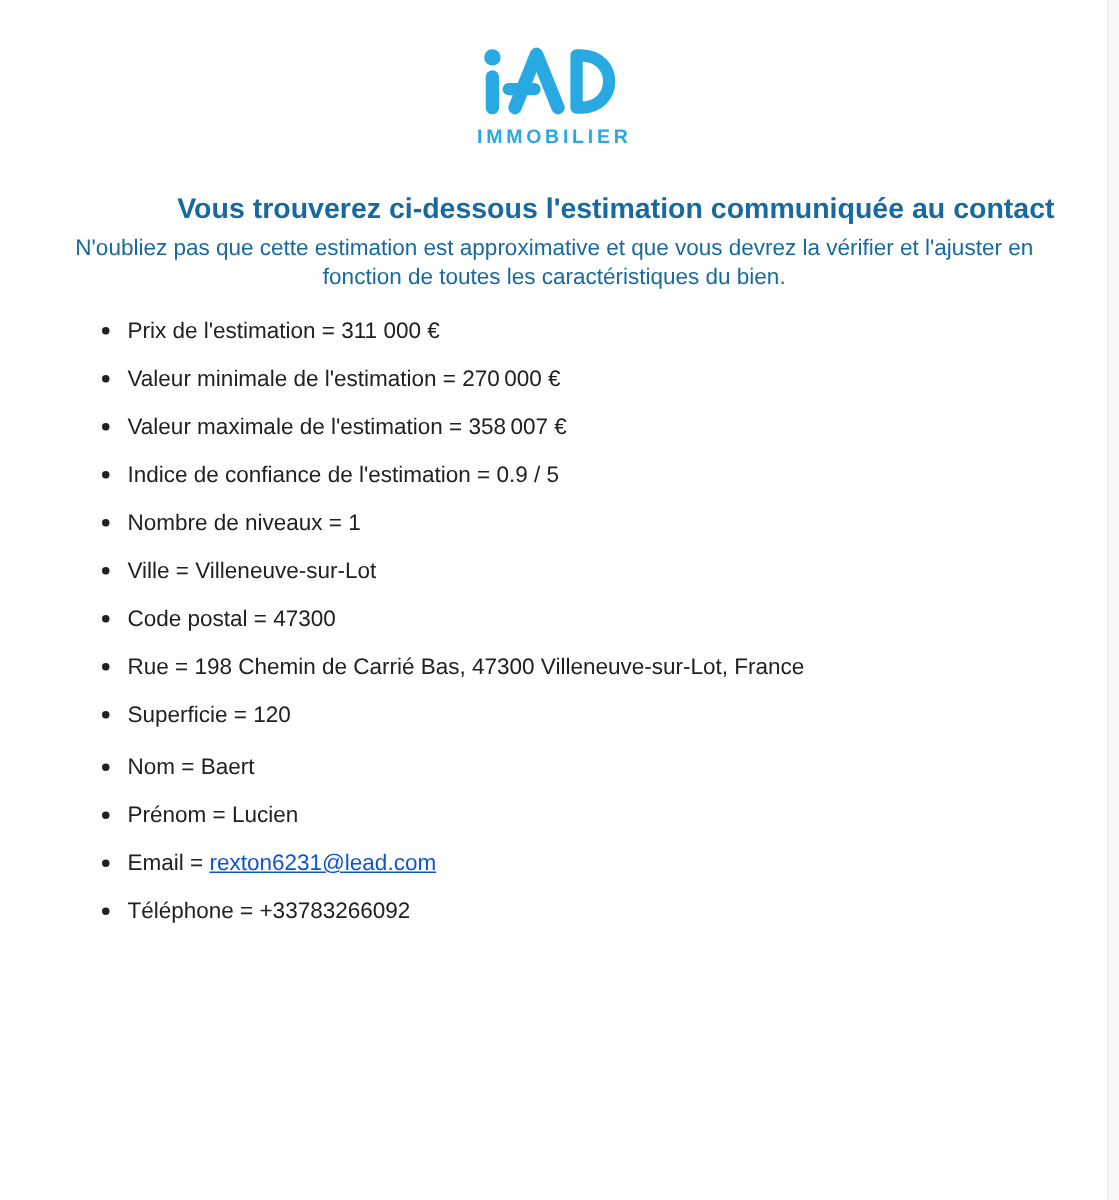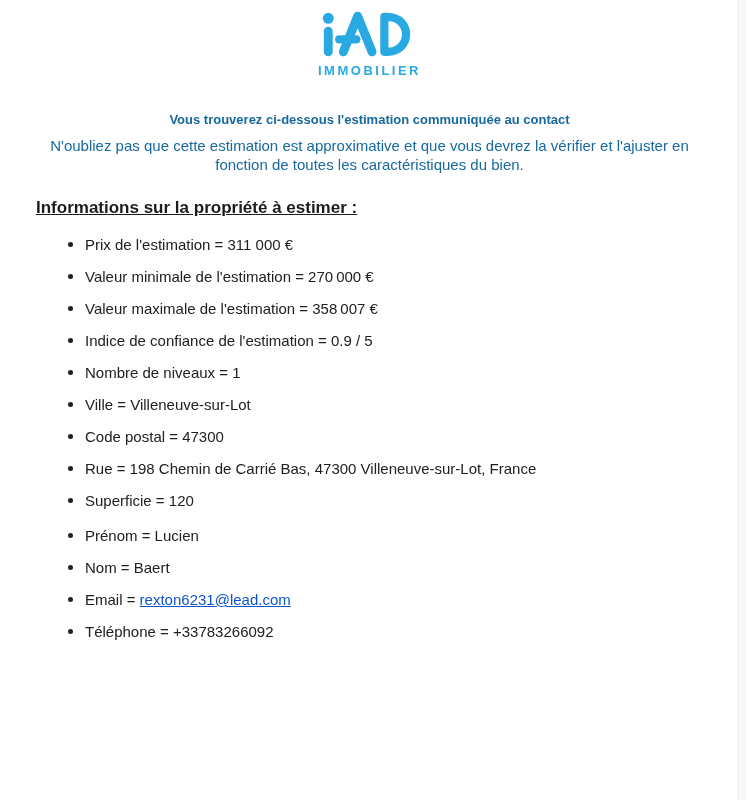--- a/index.html
+++ b/index.html
@@ -21,21 +21,21 @@
     top: 0;
     right: 0;
     bottom: 0;
     width: 7px;
     background: #f8f8f8;
     border-left: 1px solid #ececec;
   }
   .page {
     box-sizing: border-box;
     width: 739px;
-    padding: 8px 36px 0 36px;
+    padding: 28px 36px 0 36px;
   }
   
   .logo-wrap {
     text-align: center;
     margin: 0 auto;
   }
   .logo-svg {
     display: block;
     margin: 0 auto;
     height: 52px;
@@ -51,22 +51,22 @@
   .sr-only {
     position: absolute;
     width: 1px; height: 1px;
     overflow: hidden;
     clip: rect(0 0 0 0);
     white-space: nowrap;
   }
   
   .main-title {
     margin-top: 30px;
-    text-align: center;
-    font-size: 13px;
+    text-align: right;
+    font-size: 19px;
     line-height: 23px;
     font-weight: bold;
     color: #17699e;
   }
   .main-subtitle {
     margin: 5px auto 11px auto;
     max-width: 655px;
     text-align: center;
     font-size: 15px;
     line-height: 19px;
@@ -129,36 +129,35 @@
 
         <path d="M96 64 L96 13 L100 13 C137 13 137 64 100 64 Z" fill="none" stroke="#29a9e1" stroke-width="12" stroke-linecap="round" stroke-linejoin="round"></path>
       </svg>
       <span class="sr-only">iAD</span>
       <div class="logo-subtext">IMMOBILIER</div>
     </div>
 
     <div class="main-title">Vous trouverez ci-dessous l'estimation communiquée au contact</div>
     <div class="main-subtitle">N'oubliez pas que cette estimation est approximative et que vous devrez la vérifier et l'ajuster en fonction de toutes les caractéristiques du bien.</div>
 
-    <div class="section-heading">Informations sur la propriété à estimer :</div>
     <ul class="bullet-list">
       <li>Prix de l'estimation = 311 000 €</li>
       <li>Valeur minimale de l'estimation = 270 000 €</li>
       <li>Valeur maximale de l'estimation = 358 007 €</li>
       <li>Indice de confiance de l'estimation = 0.9 / 5</li>
       <li>Nombre de niveaux = 1</li>
       <li>Ville = Villeneuve-sur-Lot</li>
       <li>Code postal = 47300</li>
       <li>Rue = 198 Chemin de Carrié Bas, 47300 Villeneuve-sur-Lot, France</li>
       <li>Superficie = 120</li>
     </ul>
 
     <ul class="bullet-list">
+      <li>Nom = Baert</li>
       <li>Prénom = Lucien</li>
-      <li>Nom = Baert</li>
       <li>
         <span>Email = </span><a class="email-link" href="#">rexton6231@lead.com</a>
       </li>
       <li>Téléphone = +33783266092</li>
     </ul>
 
   </div>
 </div>
 
 </body></html>

